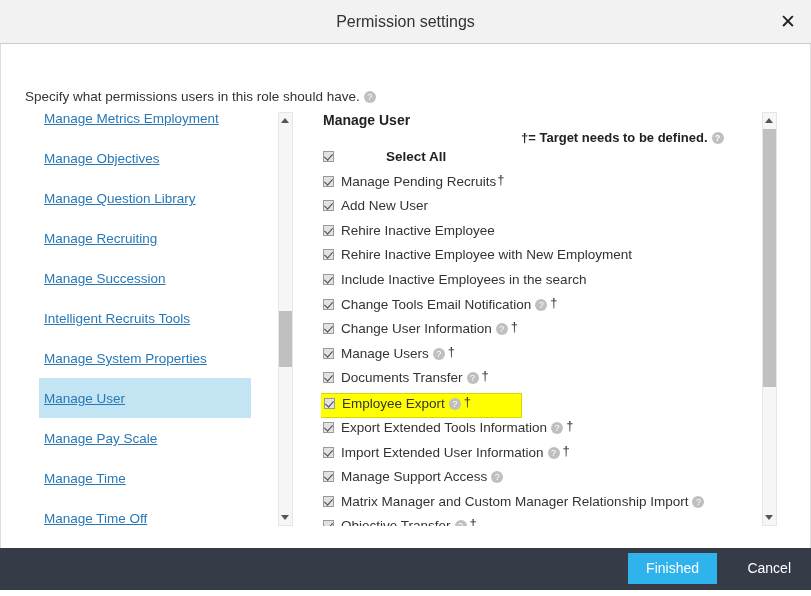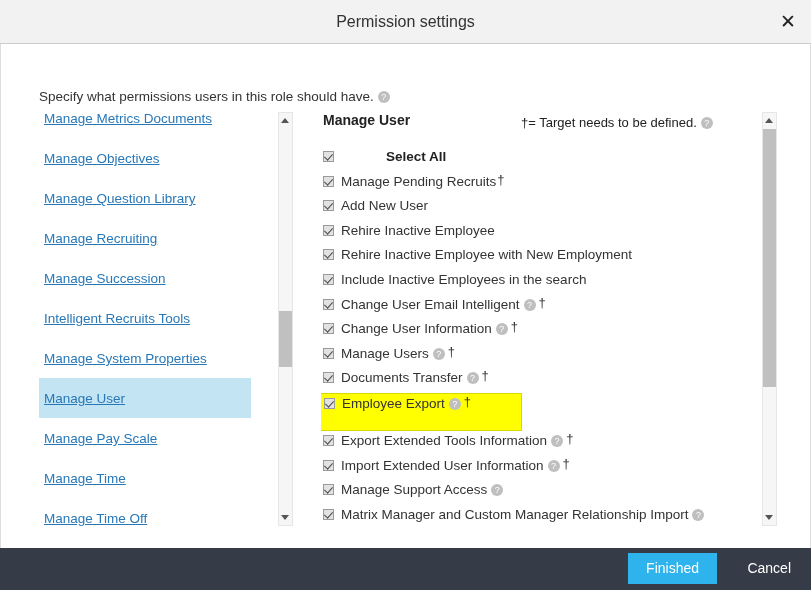--- a/index.html
+++ b/index.html
@@ -66,21 +66,21 @@
     height: 504px;
     background: #ffffff;
     border-left: 1px solid #dddddd;
     border-right: 1px solid #dddddd;
     box-sizing: border-box;
     overflow: hidden;
   }
 
   .instruction {
     position: absolute;
-    left: 38px;
+    left: 24px;
     top: 45px;
     font-size: 13.5px;
     color: #333333;
     white-space: nowrap;
   }
 
   .help-icon {
     display: inline-block;
     width: 12px;
     height: 12px;
@@ -184,44 +184,44 @@
     left: 2px;
     top: 0;
     font-size: 14px;
     font-weight: bold;
     color: #222222;
     white-space: nowrap;
   }
   .perm-legend {
     position: absolute;
     left: 200px;
-    top: 3px;
+    top: 18px;
     font-size: 13px;
-    font-weight: normal;
+    font-weight: bold;
     color: #222222;
     white-space: nowrap;
   }
 
   .perm-list {
     position: relative;
     margin-top: 5px;
   }
   .perm-row {
     position: relative;
     height: 24.6px;
     padding-left: 2px;
     white-space: nowrap;
     display: block;
   }
   .perm-row.highlighted {
     background: #ffff00;
     border: 1px solid #d8d800;
     width: 202px;
     box-sizing: border-box;
-    height: 38px;
+    height: 25px;
     margin-left: -1px;
     padding-left: 3px;
   }
   .cbx {
     display: inline-block;
     width: 11px;
     height: 11px;
     border: 1px solid #9a9a9a;
     background: #e2e2e2;
     box-sizing: border-box;
@@ -309,21 +309,21 @@
   </div>
 
   <div class="body-area">
 
     <div class="instruction">
       <span>Specify what permissions users in this role should have.</span><span class="help-icon">?</span>
     </div>
 
     <div class="left-panel">
       <div class="left-list" id="nav-list">
-          <div class="nav-item"><span class="nav-link">Manage Metrics Documents</span></div>
+          <div class="nav-item"><span class="nav-link">Manage Metrics Employment</span></div>
           <div class="nav-item"><span class="nav-link">Manage Objectives</span></div>
           <div class="nav-item"><span class="nav-link">Manage Question Library</span></div>
           <div class="nav-item"><span class="nav-link">Manage Recruiting</span></div>
           <div class="nav-item"><span class="nav-link">Manage Succession</span></div>
           <div class="nav-item"><span class="nav-link">Intelligent Recruits Tools</span></div>
           <div class="nav-item"><span class="nav-link">Manage System Properties</span></div>
           <div class="nav-item selected"><span class="nav-link">Manage User</span></div>
           <div class="nav-item"><span class="nav-link">Manage Pay Scale</span></div>
           <div class="nav-item"><span class="nav-link">Manage Time</span></div>
           <div class="nav-item"><span class="nav-link">Manage Time Off</span></div>
@@ -337,21 +337,21 @@
           <span>†= Target needs to be defined.</span><span class="help-icon">?</span>
         </div>
       </div>
       <div class="perm-list" id="perm-list">
           <div class="perm-row bold"><span class="cbx"></span><span class="perm-label">Select All</span></div>
           <div class="perm-row"><span class="cbx"></span><span class="perm-label">Manage Pending Recruits</span><span class="dagger tight">†</span></div>
           <div class="perm-row"><span class="cbx"></span><span class="perm-label">Add New User</span></div>
           <div class="perm-row"><span class="cbx"></span><span class="perm-label">Rehire Inactive Employee</span></div>
           <div class="perm-row"><span class="cbx"></span><span class="perm-label">Rehire Inactive Employee with New Employment</span></div>
           <div class="perm-row"><span class="cbx"></span><span class="perm-label">Include Inactive Employees in the search</span></div>
-          <div class="perm-row"><span class="cbx"></span><span class="perm-label">Change User Email Intelligent</span><span class="help-icon">?</span><span class="dagger">†</span></div>
+          <div class="perm-row"><span class="cbx"></span><span class="perm-label">Change Tools Email Notification</span><span class="help-icon">?</span><span class="dagger">†</span></div>
           <div class="perm-row"><span class="cbx"></span><span class="perm-label">Change User Information</span><span class="help-icon">?</span><span class="dagger">†</span></div>
           <div class="perm-row"><span class="cbx"></span><span class="perm-label">Manage Users</span><span class="help-icon">?</span><span class="dagger">†</span></div>
           <div class="perm-row"><span class="cbx"></span><span class="perm-label">Documents Transfer</span><span class="help-icon">?</span><span class="dagger">†</span></div>
           <div class="perm-row highlighted"><span class="cbx"></span><span class="perm-label">Employee Export</span><span class="help-icon">?</span><span class="dagger">†</span></div>
           <div class="perm-row"><span class="cbx"></span><span class="perm-label">Export Extended Tools Information</span><span class="help-icon">?</span><span class="dagger">†</span></div>
           <div class="perm-row"><span class="cbx"></span><span class="perm-label">Import Extended User Information</span><span class="help-icon">?</span><span class="dagger">†</span></div>
           <div class="perm-row"><span class="cbx"></span><span class="perm-label">Manage Support Access</span><span class="help-icon">?</span></div>
           <div class="perm-row"><span class="cbx"></span><span class="perm-label">Matrix Manager and Custom Manager Relationship Import</span><span class="help-icon">?</span></div>
           <div class="perm-row"><span class="cbx"></span><span class="perm-label">Objective Transfer</span><span class="help-icon">?</span><span class="dagger">†</span></div>
         </div>

